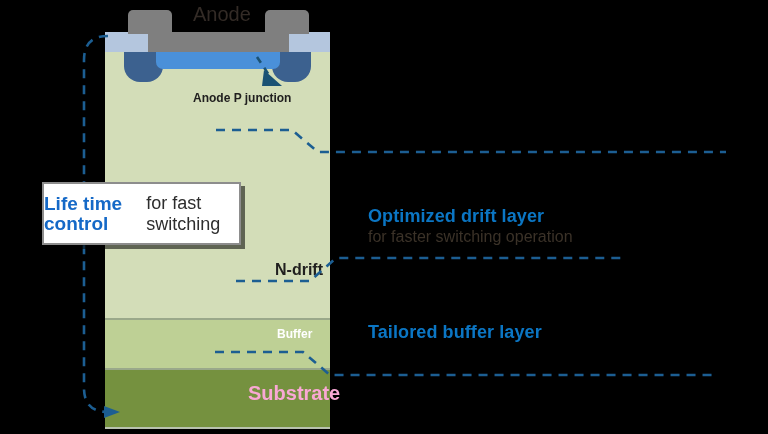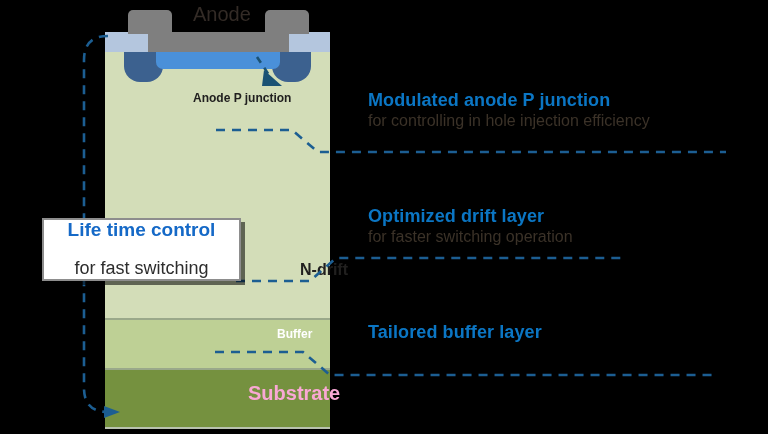--- a/index.html
+++ b/index.html
@@ -30,37 +30,37 @@
          border-radius:0 0 16px 16px;}
   #pwell-l{left:124px;}
   #pwell-r{left:272px;}
   #pjunction{position:absolute;left:156px;top:52px;width:124px;height:17px;
              background:#4a90d9;border-radius:0 0 7px 7px;}
 
   
   .diag-text{position:absolute;white-space:nowrap;}
   #anode-title{left:193px;top:3px;font-size:20px;color:#332b26;}
   #anode-p-label{left:193px;top:91px;font-size:12px;font-weight:bold;color:#21201f;}
-  #ndrift-label{left:275px;top:261px;font-size:16px;font-weight:bold;color:#21201f;margin-left:25px;}
+  #ndrift-label{left:275px;top:261px;font-size:16px;font-weight:bold;color:#21201f;}
   #buffer-label{left:277px;top:327px;font-size:12px;font-weight:bold;color:#ffffff;}
   #substrate-label{left:248px;top:382px;font-size:20px;font-weight:bold;color:#f9a8d4;}
 
   
   .callout{position:absolute;white-space:nowrap;}
   .callout .head{font-size:18px;font-weight:bold;color:#0b76c4;letter-spacing:.1px;}
   .callout .sub{font-size:16px;color:#3b3228;margin-top:1px;}
   #callout-1{left:368px;top:90px;}
   #callout-2{left:368px;top:206px;}
   #callout-3{left:368px;top:322px;}
 
   
   #lifetime-box{position:absolute;left:42px;top:182px;width:199px;height:63px;
     background:#ffffff;border:2px solid #8d8d8d;box-sizing:border-box;
     box-shadow:4px 4px 0 rgba(0,0,0,.55);
-    display:flex;flex-direction:column;align-items:center;justify-content:space-between;margin-top:36px;}
+    display:flex;flex-direction:row;align-items:center;justify-content:flex-start;}
   #lifetime-box .lt-head{font-size:19px;font-weight:bold;color:#1569c7;line-height:1.05;}
   #lifetime-box .lt-sub{font-size:18px;color:#2d2d2d;line-height:1.15;}
 
   
   #overlay{position:absolute;left:0;top:0;width:768px;height:434px;
            pointer-events:none;}
 </style>
 </head>
 <body>
 
@@ -103,24 +103,20 @@
       <path d="M257 57 L271 78" fill="none" stroke="#1a5274" stroke-width="2.6" stroke-dasharray="7 6"></path>
       <polygon points="264,70 282,86 262,86" fill="#1a5274"></polygon>
     </g>
   </svg>
 
   <div id="lifetime-box">
     <div class="lt-head">Life time control</div>
     <div class="lt-sub">for fast switching</div>
   </div>
 
-  <div class="callout" id="callout-1">
-    <div class="head">Modulated anode P junction</div>
-    <div class="sub">for controlling in hole injection efficiency</div>
-  </div>
 
   <div class="callout" id="callout-2">
     <div class="head">Optimized drift layer</div>
     <div class="sub">for faster switching operation</div>
   </div>
 
   <div class="callout" id="callout-3">
     <div class="head">Tailored buffer layer</div>
   </div>
 

